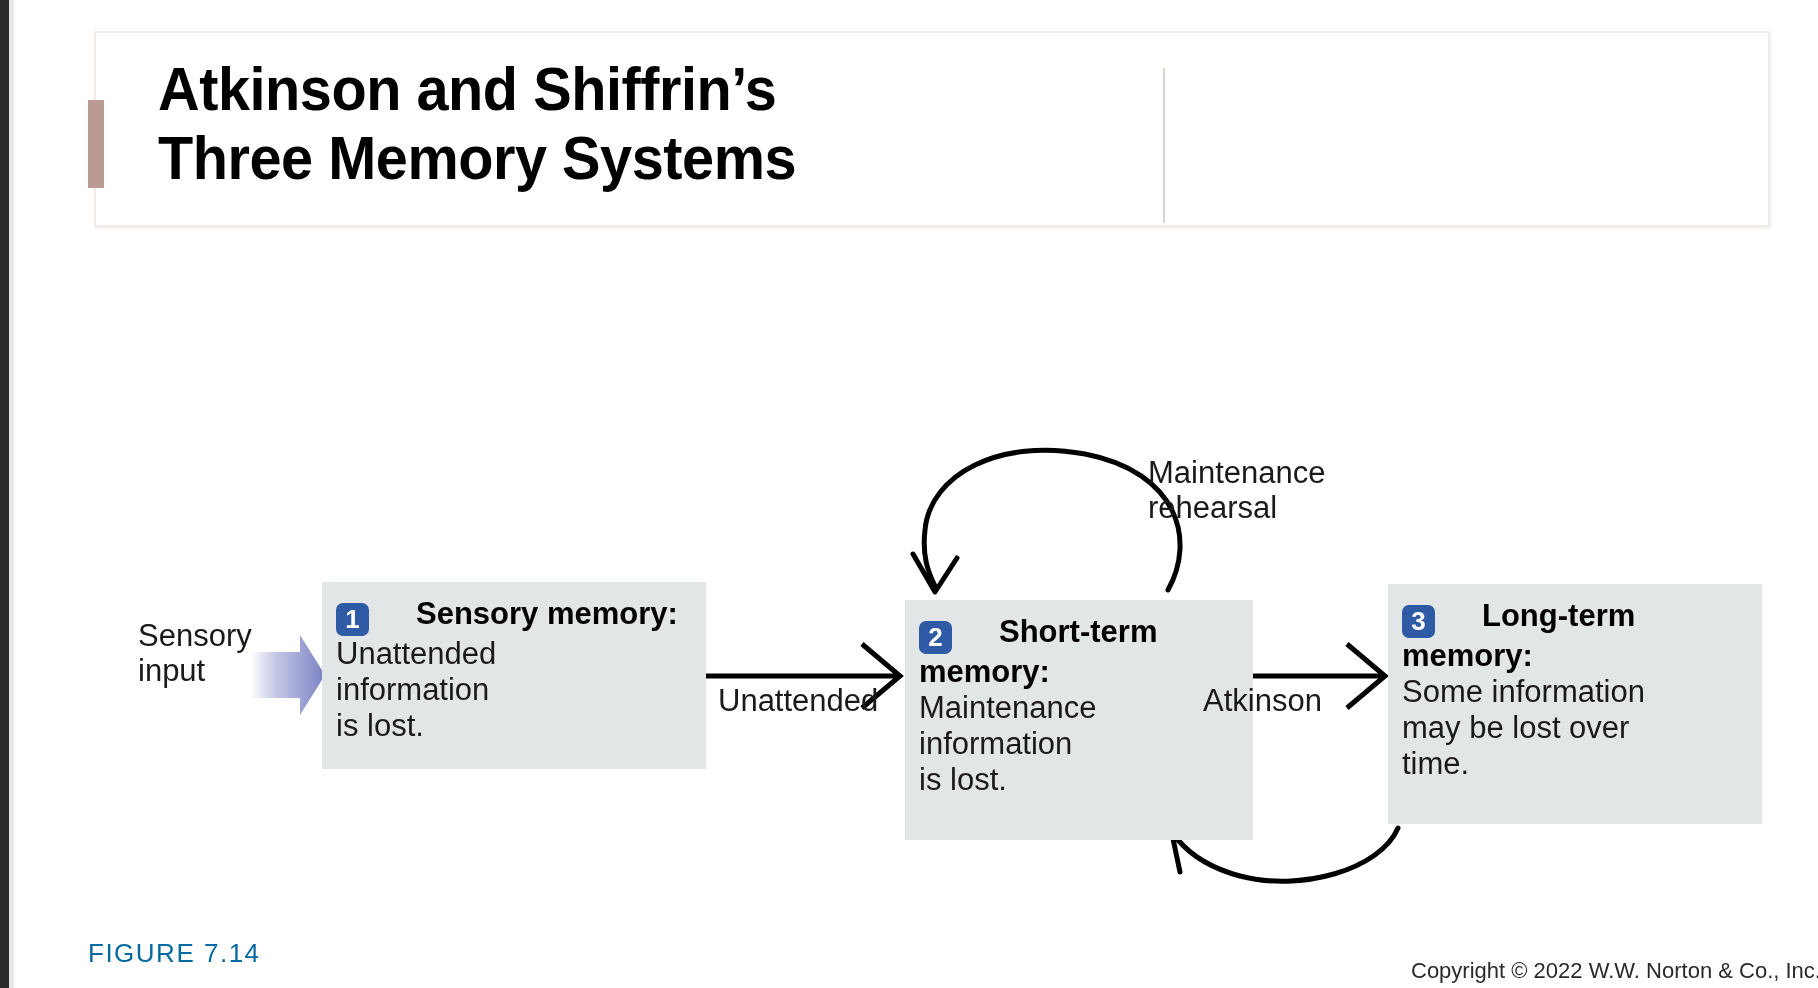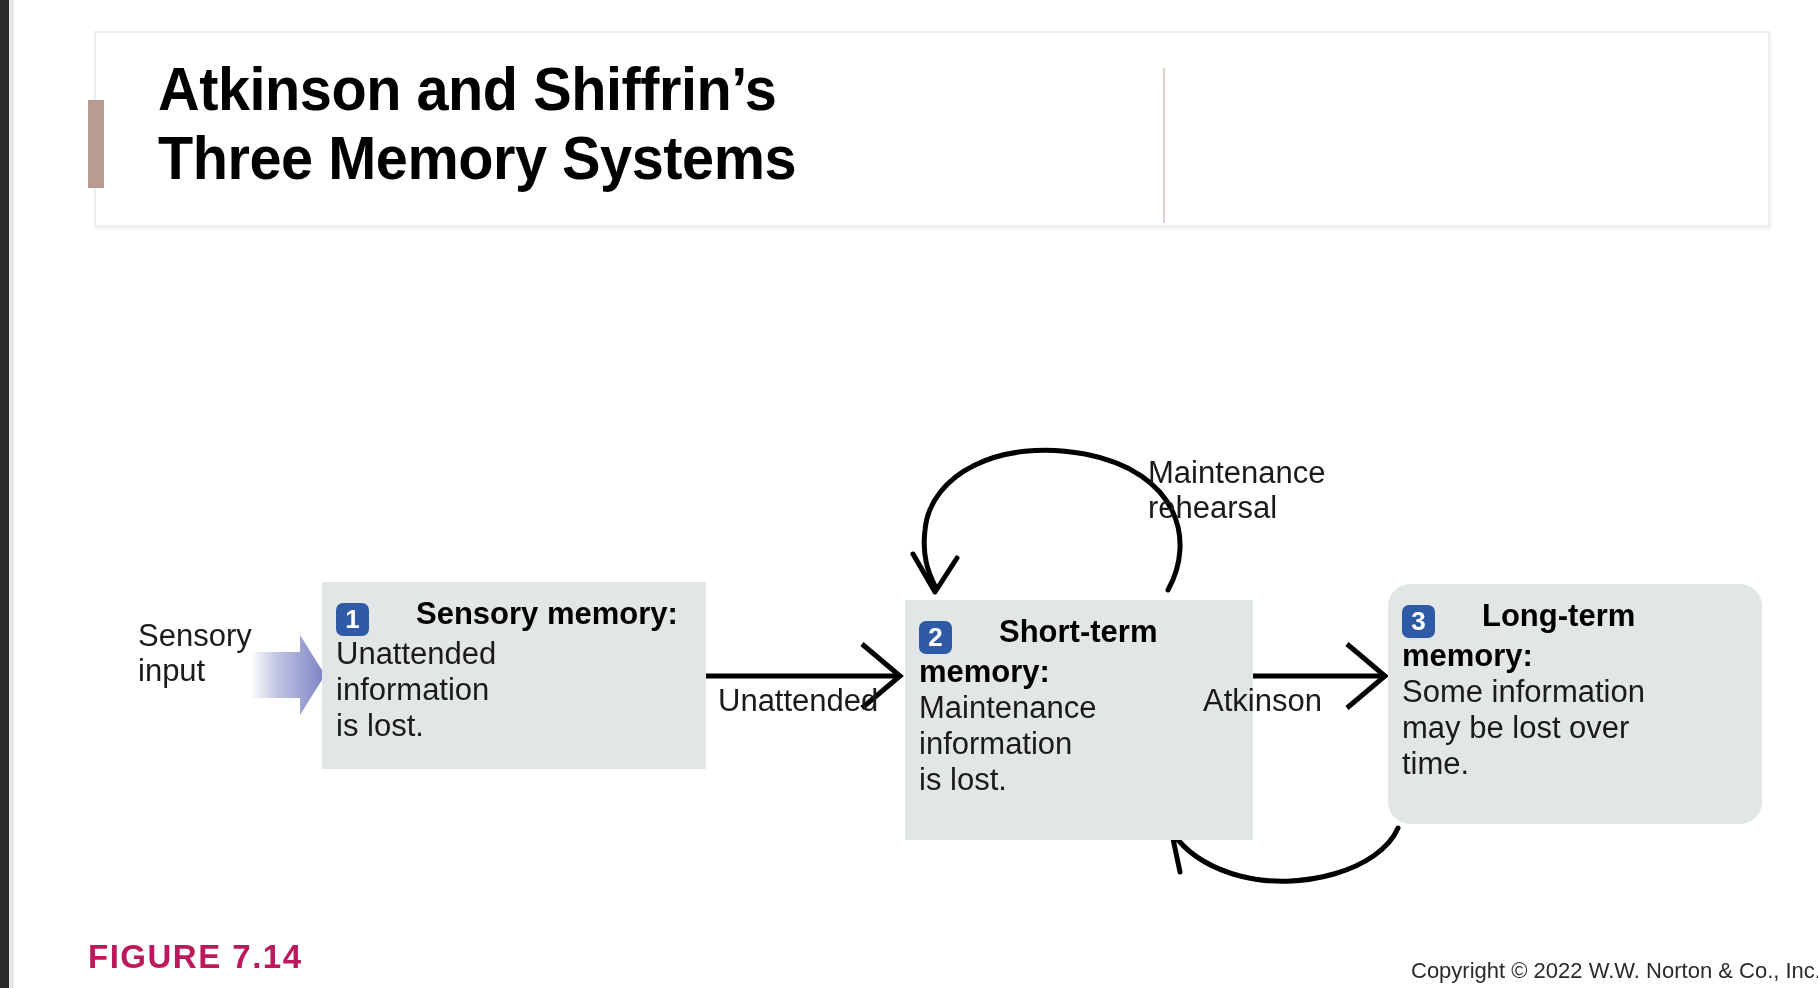--- a/index.html
+++ b/index.html
@@ -102,21 +102,21 @@
     position: absolute;
     background: #e3e6e6;
     box-sizing: border-box;
     padding: 14px 16px 12px 14px;
     font-size: 31px;
     line-height: 1.16;
     color: #1a1a1a;
   }
   #box-1 { left: 322px;  top: 152px; width: 384px;  height: 187px; }
   #box-2 { left: 905px;  top: 170px; width: 348px;  height: 240px; }
-  #box-3 { left: 1388px; top: 154px; width: 374px;  height: 240px; border-radius: 22px; }
+  #box-3 { left: 1388px; top: 154px; width: 374px;  height: 240px; }
 
   .badge {
     display: inline-block;
     width: 33px;
     height: 33px;
     border-radius: 7px;
     background: #2e5aa6;
     color: #ffffff;
     font-weight: bold;
     font-size: 26px;
@@ -152,24 +152,24 @@
   #label-encoding      { left: 1203px; top: 253px; width: 200px; }
   #label-maintenance   { left: 1148px; top: 25px;  width: 280px; }
   #label-retrieval     { left: 1222px; top: 425px; width: 230px; }
 
   
   #figure-label {
     position: absolute;
     left: 88px;
     top: 938px;
     font-family: "Liberation Sans Narrow", "Liberation Sans", sans-serif;
-    font-weight: bold;
-    font-size: 33px;
+    font-weight: normal;
+    font-size: 26px;
     letter-spacing: 1.5px;
-    color: #be185d;
+    color: #0369a1;
   }
   #copyright {
     position: absolute;
     left: 1411px;
     top: 958px;
     font-size: 22px;
     color: #2a2a2a;
     white-space: nowrap;
   }
 </style>

